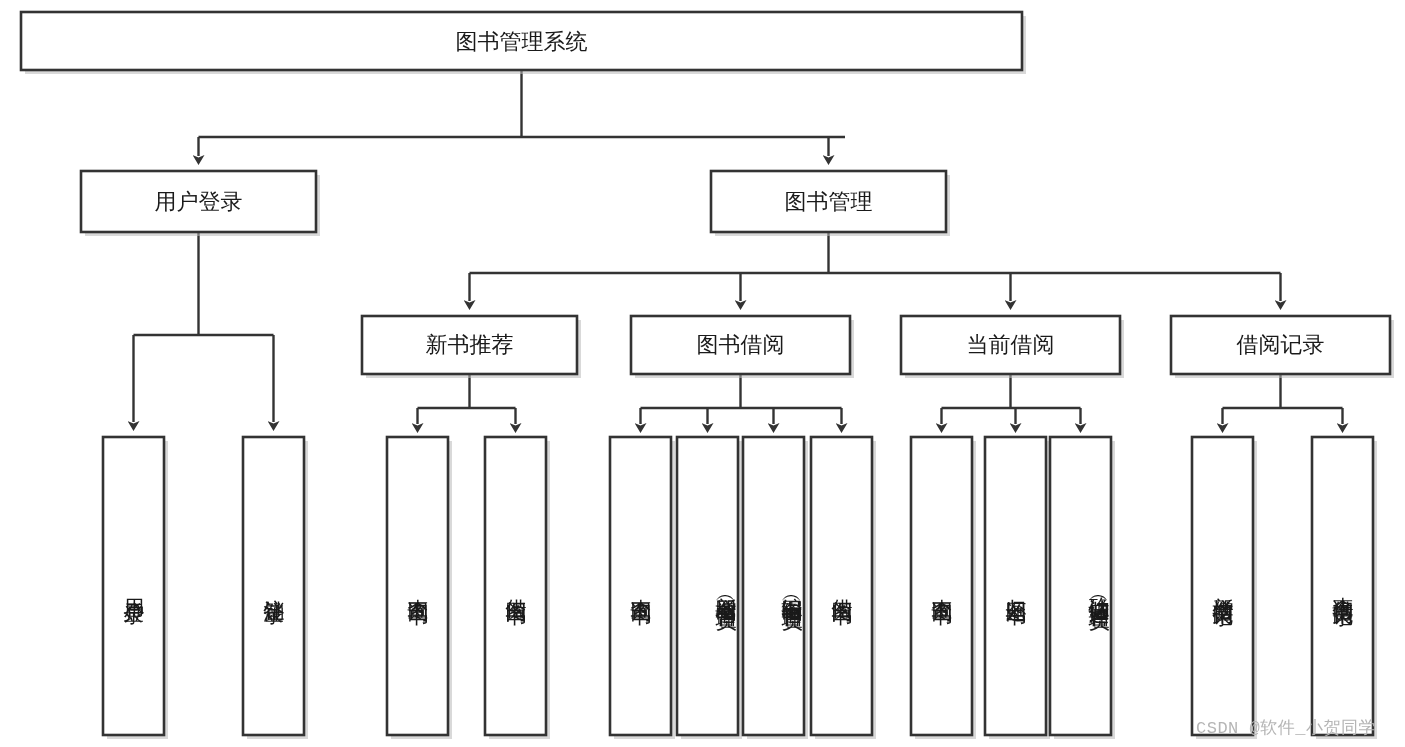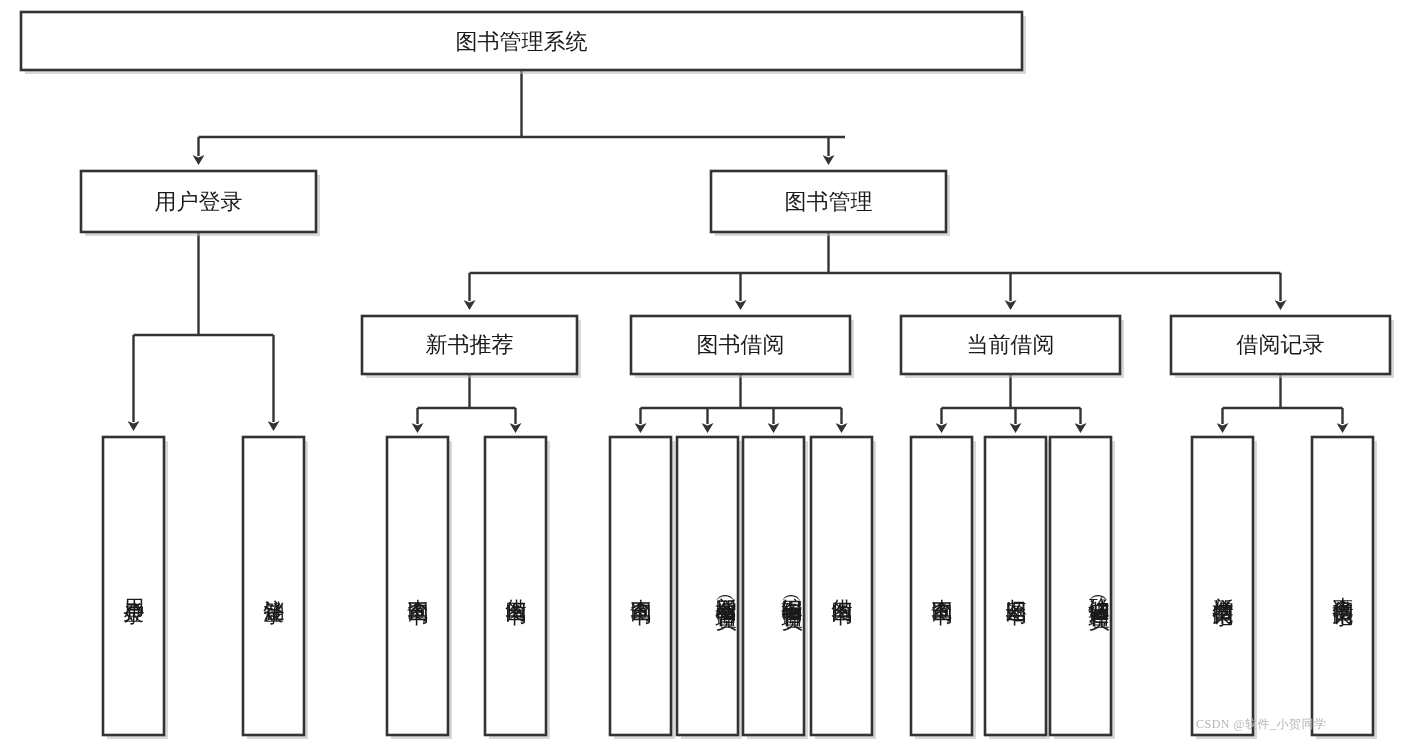--- a/index.html
+++ b/index.html
@@ -62,22 +62,22 @@
     font-size: 21px;
     line-height: 1.18;
     color: #1a1a1a;
     letter-spacing: 2px;
     white-space: nowrap;
     text-align: center;
     pointer-events: none;
   }
   .watermark {
     position: absolute;
-    font-family: Liberation Serif, serif;
-    font-size: 12px;
+    font-family: Liberation Mono, monospace;
+    font-size: 17px;
     color: #b5b5b5;
     white-space: nowrap;
     letter-spacing: 0.5px;
   }
 </style>
 </head>
 <body>
 
 <div id="diagram-root">
 

